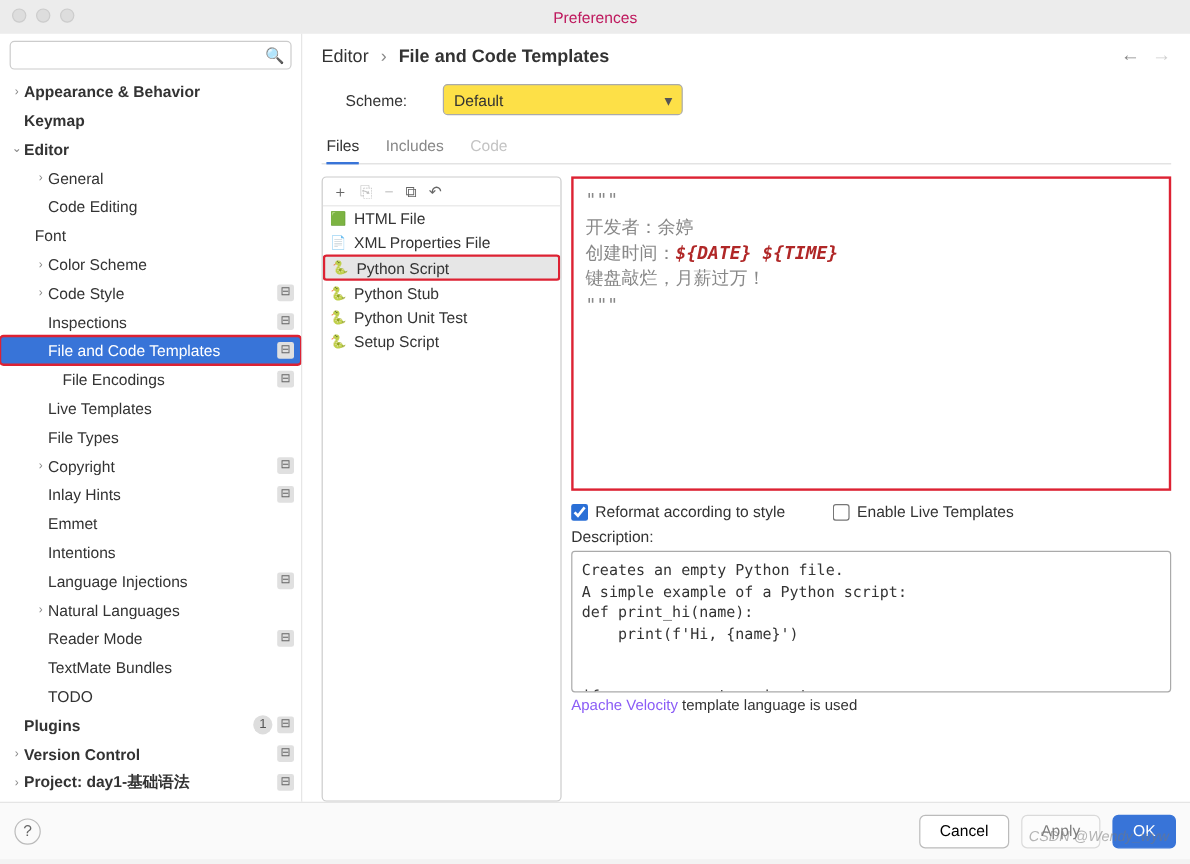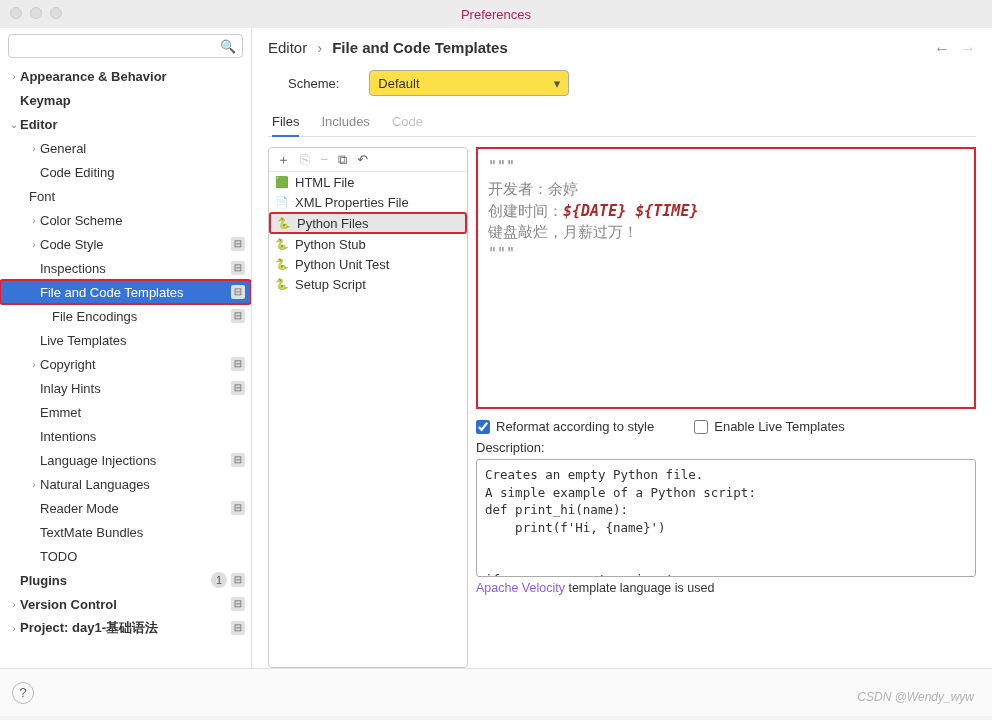--- a/index.html
+++ b/index.html
@@ -134,20 +134,24 @@
         <div class="tree-row" style="padding-left: 40px;">
           <span class="chev"></span>
           <span class="label">File Encodings</span>
           <span class="badge-g">⊟</span>
         </div>
         <div class="tree-row" style="padding-left: 28px;">
           <span class="chev"></span>
           <span class="label">Live Templates</span>
         </div>
         <div class="tree-row" style="padding-left: 28px;">
+          <span class="chev"></span>
+          <span class="label">File Types</span>
+        </div>
+        <div class="tree-row" style="padding-left: 28px;">
           <span class="chev">›</span>
           <span class="label">Copyright</span>
           <span class="badge-g">⊟</span>
         </div>
         <div class="tree-row" style="padding-left: 28px;">
           <span class="chev"></span>
           <span class="label">Inlay Hints</span>
           <span class="badge-g">⊟</span>
         </div>
         <div class="tree-row" style="padding-left: 28px;">
@@ -238,21 +242,21 @@
             <div class="tpl-item">
               <span class="tpl-ico">🟩</span>
               <span>HTML File</span>
             </div>
             <div class="tpl-item">
               <span class="tpl-ico">📄</span>
               <span>XML Properties File</span>
             </div>
             <div class="tpl-item sel">
               <span class="tpl-ico">🐍</span>
-              <span>Python Files</span>
+              <span>Python Script</span>
             </div>
             <div class="tpl-item">
               <span class="tpl-ico">🐍</span>
               <span>Python Stub</span>
             </div>
             <div class="tpl-item">
               <span class="tpl-ico">🐍</span>
               <span>Python Unit Test</span>
             </div>
             <div class="tpl-item">
@@ -294,15 +298,20 @@
         <div class="tmpl-lang">
           <a href="#">Apache Velocity</a><span> template language is used</span>
         </div>
       </div>
     </div>
   </div>
 </div>
 
 <div class="footer">
   <span class="help">?</span>
+  <div class="btns">
+    <button class="btn">Cancel</button>
+    <button class="btn dis">Apply</button>
+    <button class="btn primary">OK</button>
+  </div>
 </div>
 
 <div class="watermark">CSDN @Wendy_wyw</div>
 
 </body></html>

